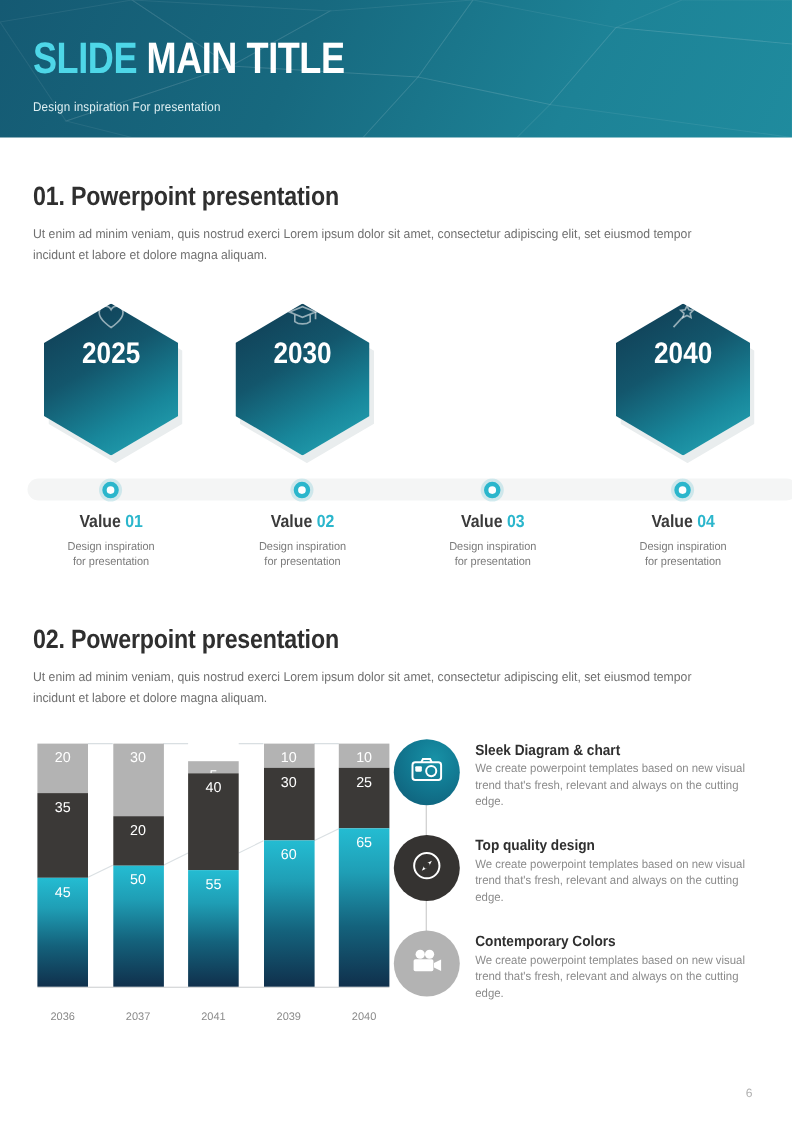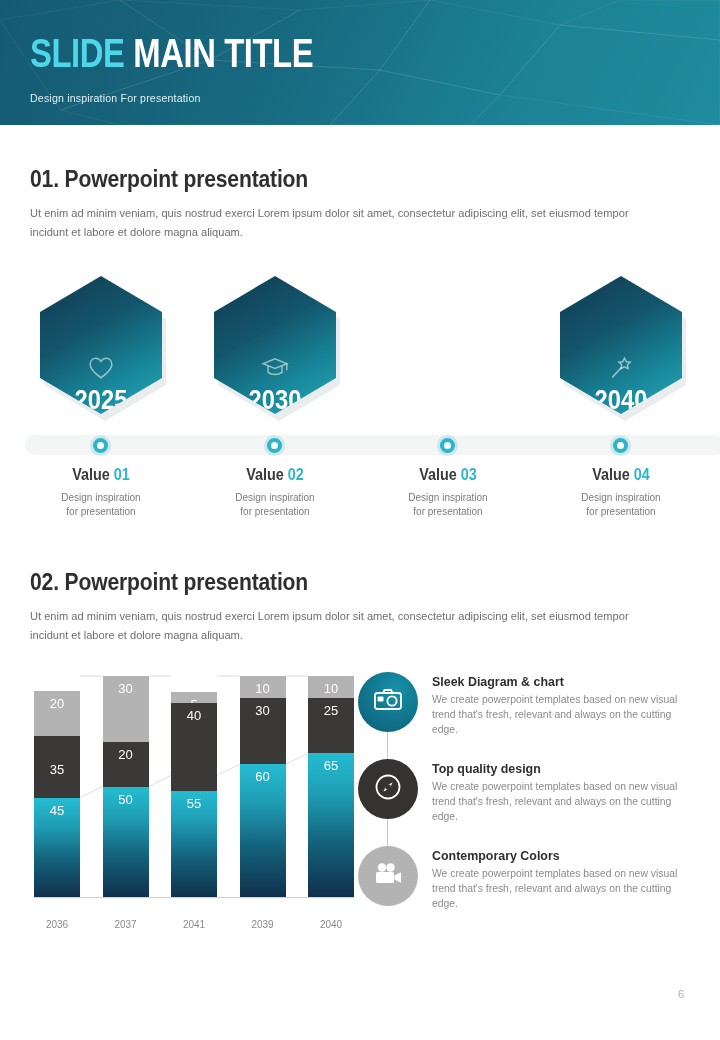--- a/index.html
+++ b/index.html
@@ -44,21 +44,21 @@
   #sec2-head { top:568px; }
   #sec2-body { top:606px; }
 
   
   .hexwrap { position:absolute; left:0; top:276px; width:720px; height:250px; }
   .hexcol { position:absolute; top:0; width:174px; text-align:center; }
   .hex {
     position:relative; width:122px; height:138px; margin:0 auto;
     clip-path:polygon(50% 0%,100% 26%,100% 74%,50% 100%,0% 74%,0% 26%);
     background:linear-gradient(150deg,#103a51 0%,#13566c 40%,#18879b 72%,#27a9b8 100%);
-    display:flex; flex-direction:column; align-items:center; justify-content:flex-end;
+    display:flex; flex-direction:column; align-items:center; justify-content:flex-start;
     filter:drop-shadow(0 3px 4px rgba(0,0,0,.16));
   }
   .hex .hicon { color:rgba(255,255,255,.55); margin-bottom:2px; }
   .hex .hyear {
     color:#ffffff; font-weight:bold; font-size:27px; line-height:28px;
     font-family:"Liberation Sans Narrow","Liberation Sans",sans-serif;
     transform:scaleX(0.88);
   }
   .hexshadow {
     position:absolute; left:50%; top:7px; width:122px; height:138px; margin-left:-57px;
@@ -252,21 +252,21 @@
         <line x1="183" y1="8" x2="205.5" y2="8" stroke="rgba(120,140,150,.28)" stroke-width="1"></line>
         <line x1="183" y1="107.44999999999999" x2="205.5" y2="96.4" stroke="rgba(120,140,150,.28)" stroke-width="1"></line>
         <line x1="251.5" y1="8" x2="274" y2="8" stroke="rgba(120,140,150,.28)" stroke-width="1"></line>
         <line x1="251.5" y1="96.4" x2="274" y2="85.35" stroke="rgba(120,140,150,.28)" stroke-width="1"></line>
       </svg>
     <div class="axis-line"></div>
   <div class="bar-col" style="left: 0px;">
         <div class="seg s3" style="height: 44.2px;">
           <span>20</span>
         </div>
-        <div class="seg s2" style="height: 62px; align-items: center;">
+        <div class="seg s2" style="height: 77px;">
           <span>35</span>
         </div>
         <div class="seg s1" style="height: 99.45px;">
           <span>45</span>
         </div>
       </div>
       <div class="xlab" style="left: 0px;">2036</div>
       <div class="bar-col" style="left: 68.5px;">
         <div class="seg s3" style="height: 66.3px;">
           <span>30</span>

